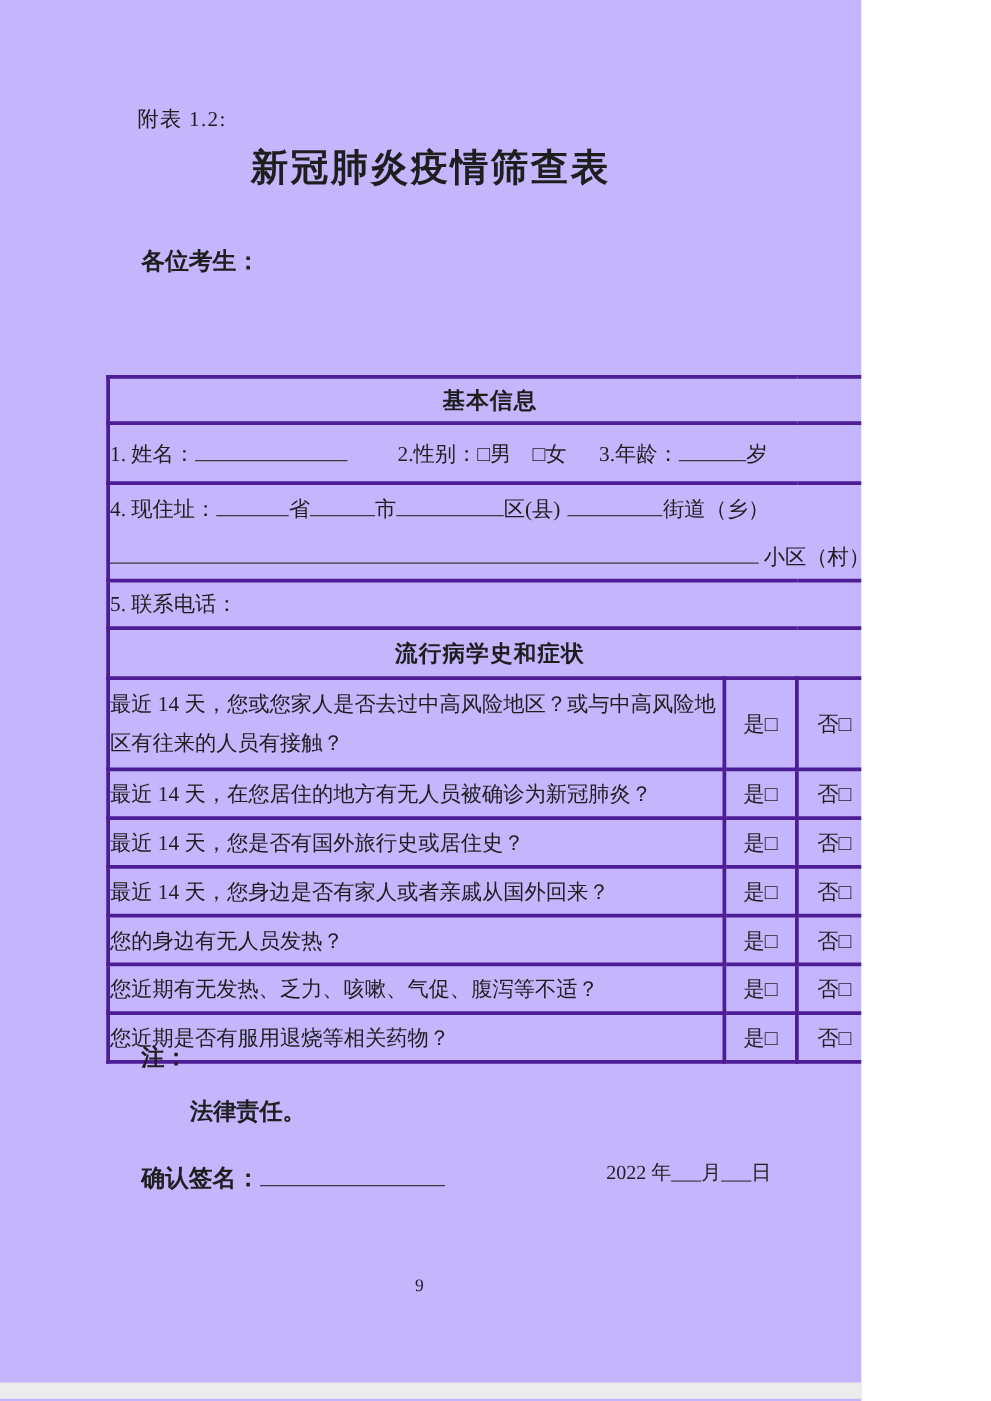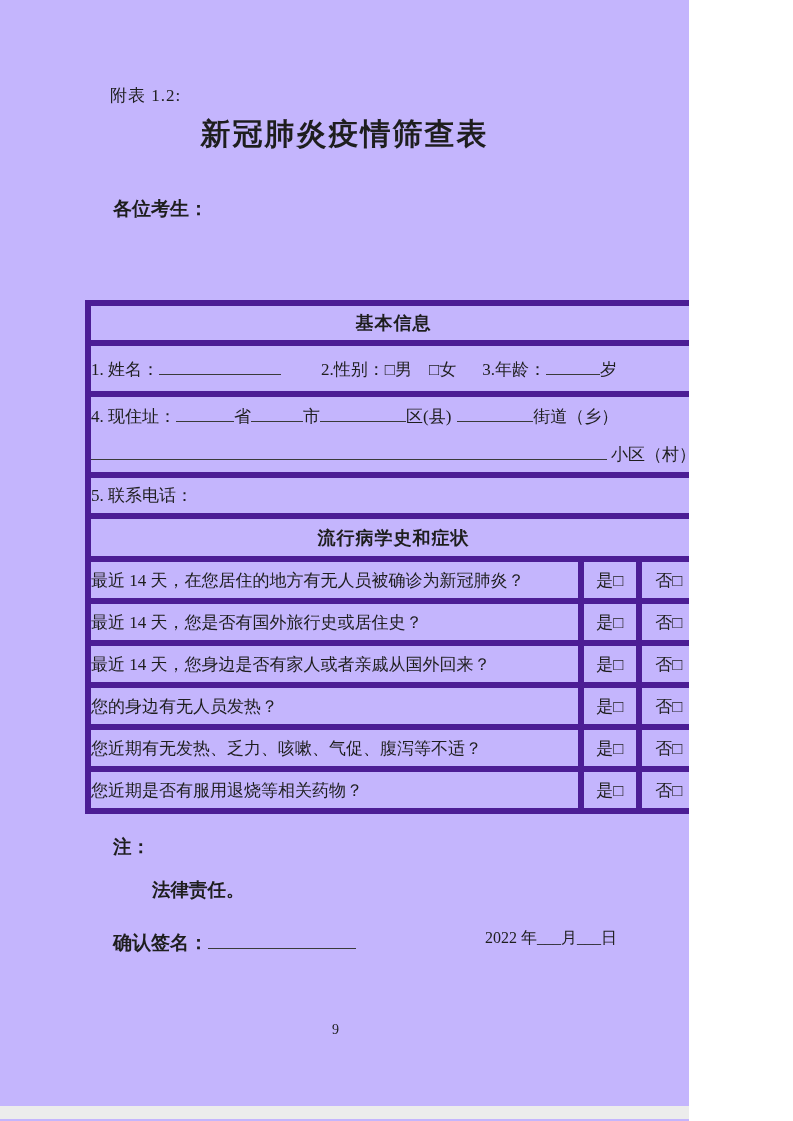--- a/index.html
+++ b/index.html
@@ -58,21 +58,21 @@
   table.form-table {
     position: absolute;
     left: 85px;
     top: 300px;
     width: 611px;
     border-collapse: collapse;
     table-layout: fixed;
     font-size: 17px;
   }
   table.form-table td, table.form-table th {
-    border: 6px solid #4c1d95;
+    border: 3px solid #4c1d95;
     padding: 0;
     vertical-align: middle;
   }
   .col-q   { width: 493px; }
   .col-yes { width: 58px; }
   .col-no  { width: 60px; }
 
   th.section-header {
     height: 34px;
     text-align: center;
@@ -238,20 +238,25 @@
         <td class="basic-row row-phone" colspan="3">
           <span>5. 联系电话：</span>
         </td>
       </tr>
 
       <tr>
         <th class="section-header epi" colspan="3">流行病学史和症状</th>
       </tr>
 
       <tr>
+        <td class="q-cell q-tall">最近 14 天，您或您家人是否去过中高风险地区？或与中高风险地区有往来的人员有接触？</td>
+        <td class="opt-cell">是□</td>
+        <td class="opt-cell">否□</td>
+      </tr>
+      <tr>
         <td class="q-cell q-norm">最近 14 天，在您居住的地方有无人员被确诊为新冠肺炎？</td>
         <td class="opt-cell">是□</td>
         <td class="opt-cell">否□</td>
       </tr>
       <tr>
         <td class="q-cell q-norm">最近 14 天，您是否有国外旅行史或居住史？</td>
         <td class="opt-cell">是□</td>
         <td class="opt-cell">否□</td>
       </tr>
       <tr>

